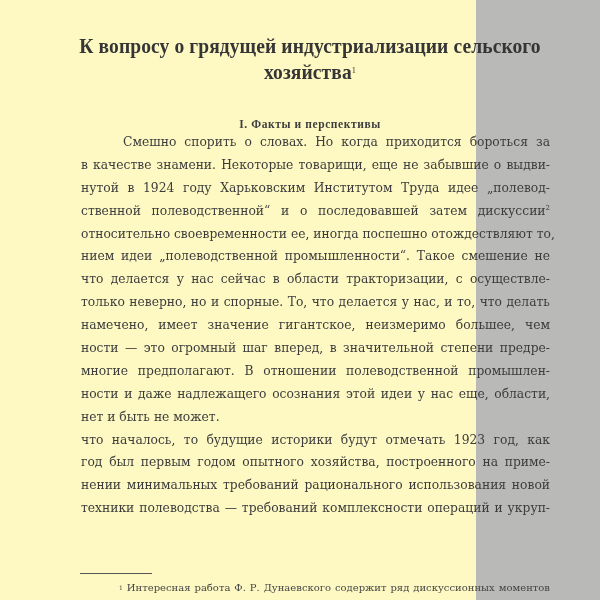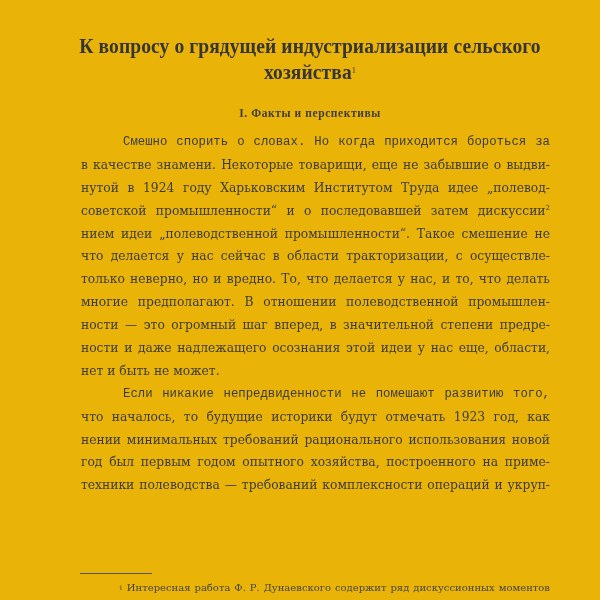--- a/index.html
+++ b/index.html
@@ -5,23 +5,23 @@
     html, body {
       margin: 0;
       padding: 0;
       width: 600px;
       height: 600px;
       overflow: hidden;
       background: #b9b9b7;
     }
     .page {
       position: relative;
-      width: 600px;
+      width: 476px;
       height: 600px;
-      background: #eab308;
+      background: #fef9c3;
       color: #3a3a3a;
       font-family: "Liberation Serif", "DejaVu Serif", serif;
     }
     .title {
       position: absolute;
       left: 60px;
       width: 500px;
       top: 33px;
       text-align: center;
       font-family: "Liberation Serif", serif;
@@ -37,21 +37,21 @@
       font-size: 9px;
       font-weight: normal;
       vertical-align: top;
       position: relative;
       top: -2px;
     }
     .section {
       position: absolute;
       left: 60px;
       width: 500px;
-      top: 107px;
+      top: 118px;
       text-align: center;
       font-size: 11.5px;
       font-weight: bold;
       color: #3e3e3e;
       letter-spacing: 0.6px;
     }
     .body {
       position: absolute;
       left: 81px;
       width: 469px;
@@ -68,21 +68,20 @@
       text-align: justify;
       text-align-last: justify;
       height: 22.9px;
       overflow: visible;
     }
     .line.last {
       text-align-last: left;
     }
     .line.indent {
       padding-left: 42px;
-      font-family: Liberation Mono, monospace;
     }
     .body .line sup {
       font-size: 7px;
       vertical-align: top;
       position: relative;
       top: -3px;
     }
     .rule {
       position: absolute;
       left: 80px;
@@ -132,33 +131,34 @@
     <div><span>хозяйства</span><sup>1</sup></div>
   </div>
 
   <div class="section">I. Факты и перспективы</div>
 
   <div class="body">
 
     <span class="line indent">Смешно спорить о словах. Но когда приходится бороться за</span>
     <span class="line">в качестве знамени. Некоторые товарищи, еще не забывшие о выдви-</span>
     <span class="line">нутой в 1924 году Харьковским Институтом Труда идее „полевод-</span>
-    <span class="line"><span>советской промышленности“ и о последовавшей затем дискуссии</span><sup>2</sup></span>
+    <span class="line"><span>ственной полеводственной“ и о последовавшей затем дискуссии</span><sup>2</sup></span>
+    <span class="line">относительно своевременности ее, иногда поспешно отождествляют то,</span>
     <span class="line">нием идеи „полеводственной промышленности“. Такое смешение не</span>
     <span class="line">что делается у нас сейчас в области тракторизации, с осуществле-</span>
-    <span class="line">только неверно, но и вредно. То, что делается у нас, и то, что делать</span>
+    <span class="line">только неверно, но и спорные. То, что делается у нас, и то, что делать</span>
+    <span class="line">намечено, имеет значение гигантское, неизмеримо большее, чем</span>
+    <span class="line">ности — это огромный шаг вперед, в значительной степени предре-</span>
     <span class="line">многие предполагают. В отношении полеводственной промышлен-</span>
-    <span class="line">ности — это огромный шаг вперед, в значительной степени предре-</span>
     <span class="line">ности и даже надлежащего осознания этой идеи у нас еще, области,</span>
     <span class="line last">нет и быть не может.</span>
 
-    <span class="line indent">Если никакие непредвиденности не помешают развитию того,</span>
     <span class="line">что началось, то будущие историки будут отмечать 1923 год, как</span>
+    <span class="line">год был первым годом опытного хозяйства, построенного на приме-</span>
     <span class="line">нении минимальных требований рационального использования новой</span>
-    <span class="line">год был первым годом опытного хозяйства, построенного на приме-</span>
     <span class="line">техники полеводства — требований комплексности операций и укруп-</span>
 
   </div>
 
   <div class="rule"></div>
 
   <div class="footnote"><sup>1</sup> <span>Интересная работа Ф. Р. Дунаевского содержит ряд дискуссионных моментов</span></div>
   <div class="footnote-cut">и некоторые спорные положения. Так, на наш взгляд, автор преувеличивает значе-</div>
 
 </div>

